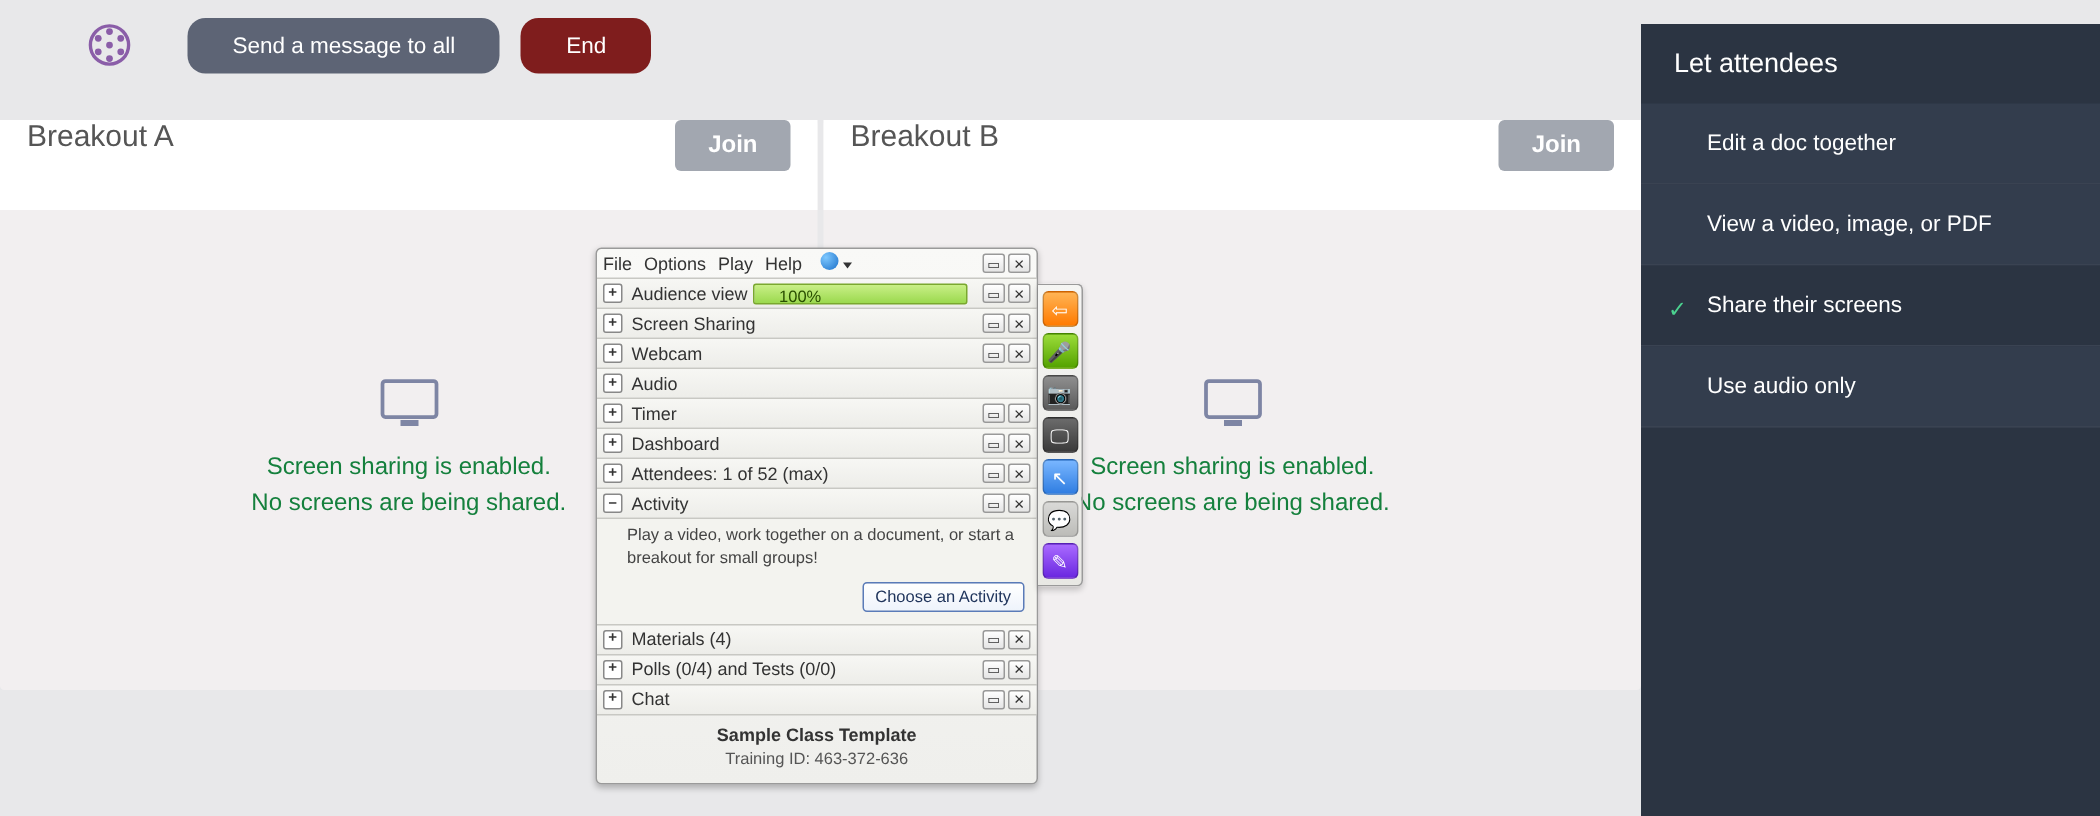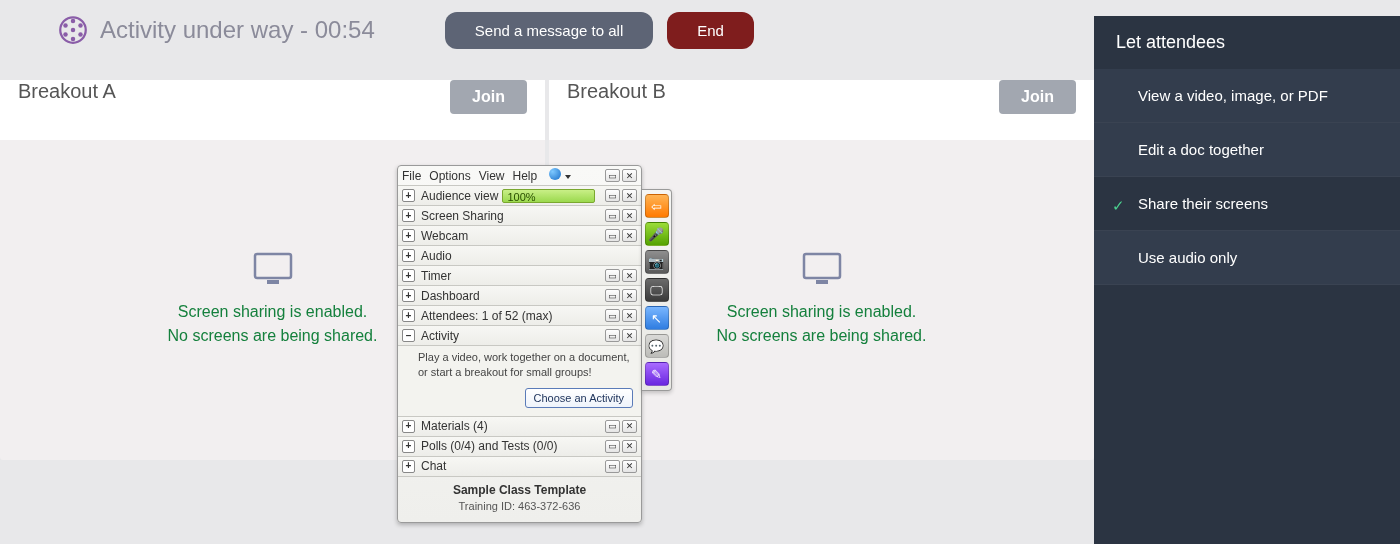--- a/index.html
+++ b/index.html
@@ -26,34 +26,34 @@
 
 .rightbar { position: absolute; right: 0; top: 16px; width: 306px; height: 544px; background: #2b3442; color: #fff; }
 .rightbar-title { padding: 16px 22px; font-size: 18px; }
 .rb-item { padding: 18px 22px 18px 44px; font-size: 15px; border-bottom: 1px solid #3a4352; cursor:pointer; position:relative; background:#333d4d; }
 .rb-item:first-of-type { border-top: 1px solid #3a4352; }
 .rb-item.selected { background:#2b3442; }
 .rb-check { position:absolute; left:18px; top:20px; color:#4bd18f; }
 
 
 .panel-wrap { position:absolute; left:397px; top:165px; display:flex; align-items:flex-start; }
-.panel { width: 245px; background: linear-gradient(#f9f9f7,#efefec); border:1px solid #9a9a9a; border-radius:4px; font-size:12px; color:#333; box-shadow: 0 2px 4px rgba(0,0,0,0.25); }
+.panel { width: 295px; background: linear-gradient(#f9f9f7,#efefec); border:1px solid #9a9a9a; border-radius:4px; font-size:12px; color:#333; box-shadow: 0 2px 4px rgba(0,0,0,0.25); }
 .panel-menubar { display:flex; align-items:center; padding:2px 4px; gap:8px; }
 .panel-menubar span { font-size:12px; cursor:pointer; }
 .globe { width:12px; height:12px; background: radial-gradient(circle at 30% 30%, #7ec8ff, #1a6fc9); border-radius:50%; display:inline-block; margin-left:4px; }
 .tri-down { display:inline-block; width:0; height:0; border-left:3px solid transparent; border-right:3px solid transparent; border-top:4px solid #333; vertical-align:middle; }
 .win-ctrls { margin-left:auto; display:flex; gap:2px; }
 .sq-btn { width:15px; height:13px; border:1px solid #999; border-radius:2px; background:linear-gradient(#fff,#e5e5e5); font-size:9px; line-height:10px; text-align:center; cursor:pointer; display:flex; align-items:center; justify-content:center; }
 
 .row { display:flex; align-items:center; padding:2px 4px; border-top:1px solid #c8c8c3; background:linear-gradient(#f7f7f4,#edede9); min-height:20px; }
 .row .exp { width:13px; height:13px; border:1px solid #888; border-radius:2px; background:#fff; font-size:10px; line-height:10px; text-align:center; margin-right:6px; cursor:pointer; display:flex; align-items:center; justify-content:center; font-weight:bold; }
 .row-label { flex:1; font-size:12px; }
 .row .win-ctrls { margin-left:4px; }
 .prog { flex:1; margin: 0 6px 0 4px; height:14px; border:1px solid #7aa82f; border-radius:2px; background:linear-gradient(#c9ef87,#9bd94e); position:relative; overflow:hidden; }
-.prog span { font-size:11px; color:#2a4f00; padding-left:4px; line-height:13px; }
+.prog span { font-size:11px; color:#2a4f00; padding-left:16px; line-height:13px; }
 
 .activity-body { padding: 4px 8px 8px 20px; font-size:11px; color:#444; background:#f3f3ef; border-top:1px solid #c8c8c3; }
 .activity-body p { line-height:1.35; }
 .choose-btn-wrap { text-align:right; margin-top:8px; }
 .choose-btn { font-size:11px; border:1px solid #5a7bb8; background:linear-gradient(#fff,#eef3fb); color:#20355c; padding:3px 8px; border-radius:3px; cursor:pointer; }
 
 .footer { text-align:center; padding:6px 4px 10px; border-top:1px solid #c8c8c3; }
 .footer .ft-title { font-weight:bold; font-size:12px; }
 .footer .ft-id { font-size:11px; color:#555; margin-top:3px;text-align:center; }
 
@@ -78,21 +78,20 @@
     <g fill="#8a5da8">
         <circle cx="20" cy="8" r="3"></circle>
         <circle cx="30" cy="14" r="3"></circle>
         <circle cx="30" cy="26" r="3"></circle>
         <circle cx="20" cy="32" r="3"></circle>
         <circle cx="10" cy="26" r="3"></circle>
         <circle cx="10" cy="14" r="3"></circle>
         <circle cx="20" cy="20" r="3"></circle>
       </g>
   </svg>
-  <div class="activity-title">Activity under way - 00:54</div>
   <button class="btn btn-gray" style="margin-left:70px">Send a message to all</button>
   <button class="btn btn-red">End</button>
 </div>
 
 <div class="main-area">
   <div class="breakout-card">
     <div class="breakout-head">
       <div class="breakout-name">Breakout A</div>
       <button class="join-btn">Join</button>
     </div>
@@ -122,40 +121,40 @@
         <div>Screen sharing is enabled.</div>
         <div>No screens are being shared.</div>
       </div>
     </div>
   </div>
 </div>
 
 <div class="rightbar">
   <div class="rightbar-title">Let attendees</div>
   <div class="rb-item">
+    <span>Edit a doc together</span>
+  </div>
+  <div class="rb-item">
     <span>View a video, image, or PDF</span>
-  </div>
-  <div class="rb-item">
-    <span>Edit a doc together</span>
   </div>
   <div class="rb-item selected">
     <span class="rb-check">✓</span>
     <span>Share their screens</span>
   </div>
   <div class="rb-item">
     <span>Use audio only</span>
   </div>
 </div>
 
 <div class="panel-wrap">
   <div class="panel">
     <div class="panel-menubar">
       <span>File</span>
       <span>Options</span>
-      <span>View</span>
+      <span>Play</span>
       <span>Help</span>
       <span><span class="globe"></span> <span class="tri-down"></span></span>
       <div class="win-ctrls">
         <div class="sq-btn">▭</div>
         <div class="sq-btn">✕</div>
       </div>
     </div>
 
     <div class="row">
       <div class="exp">+</div>

